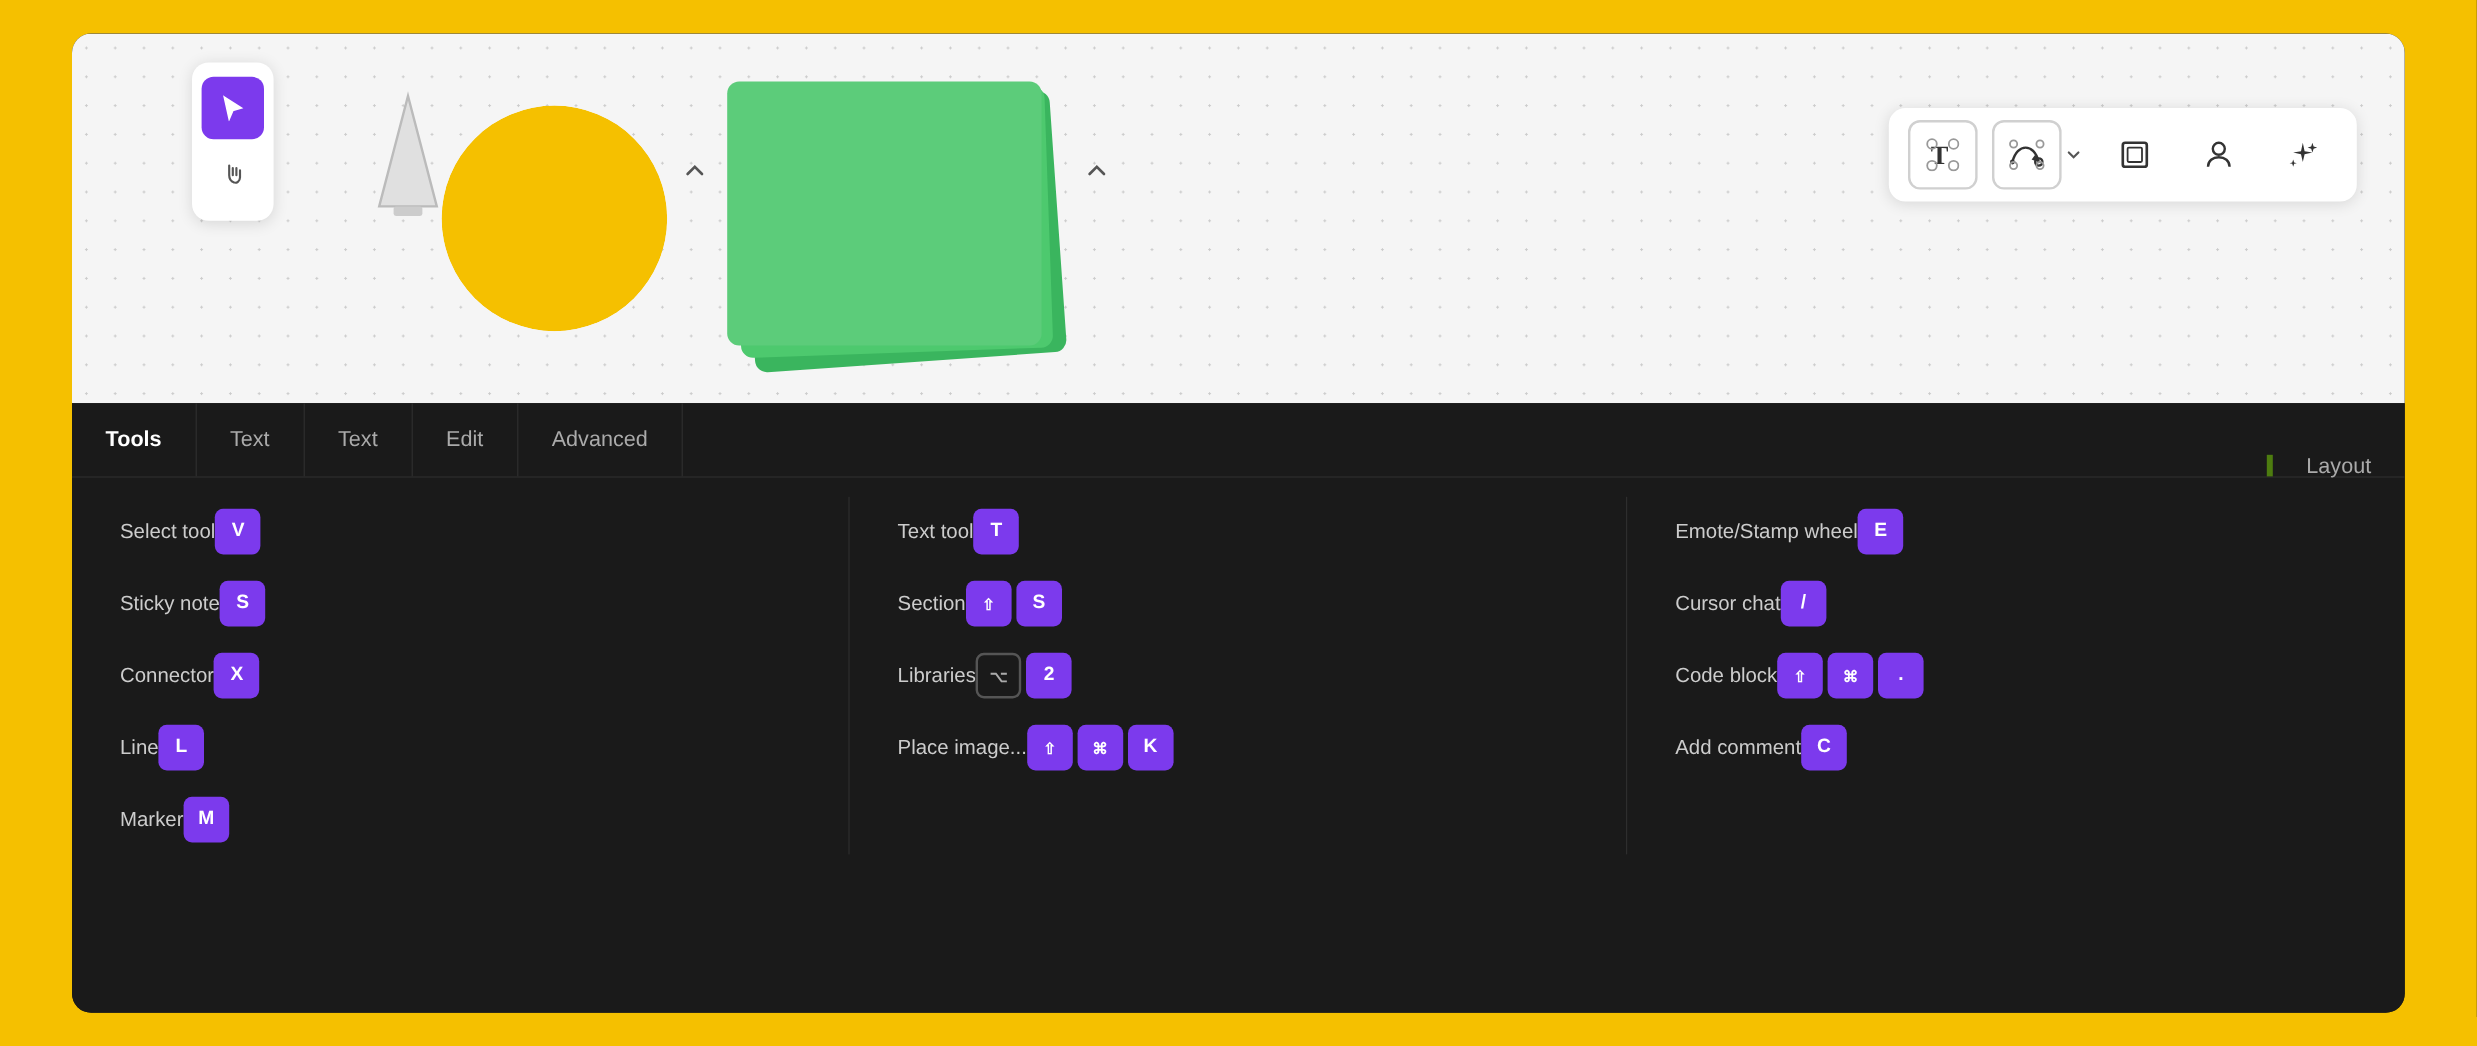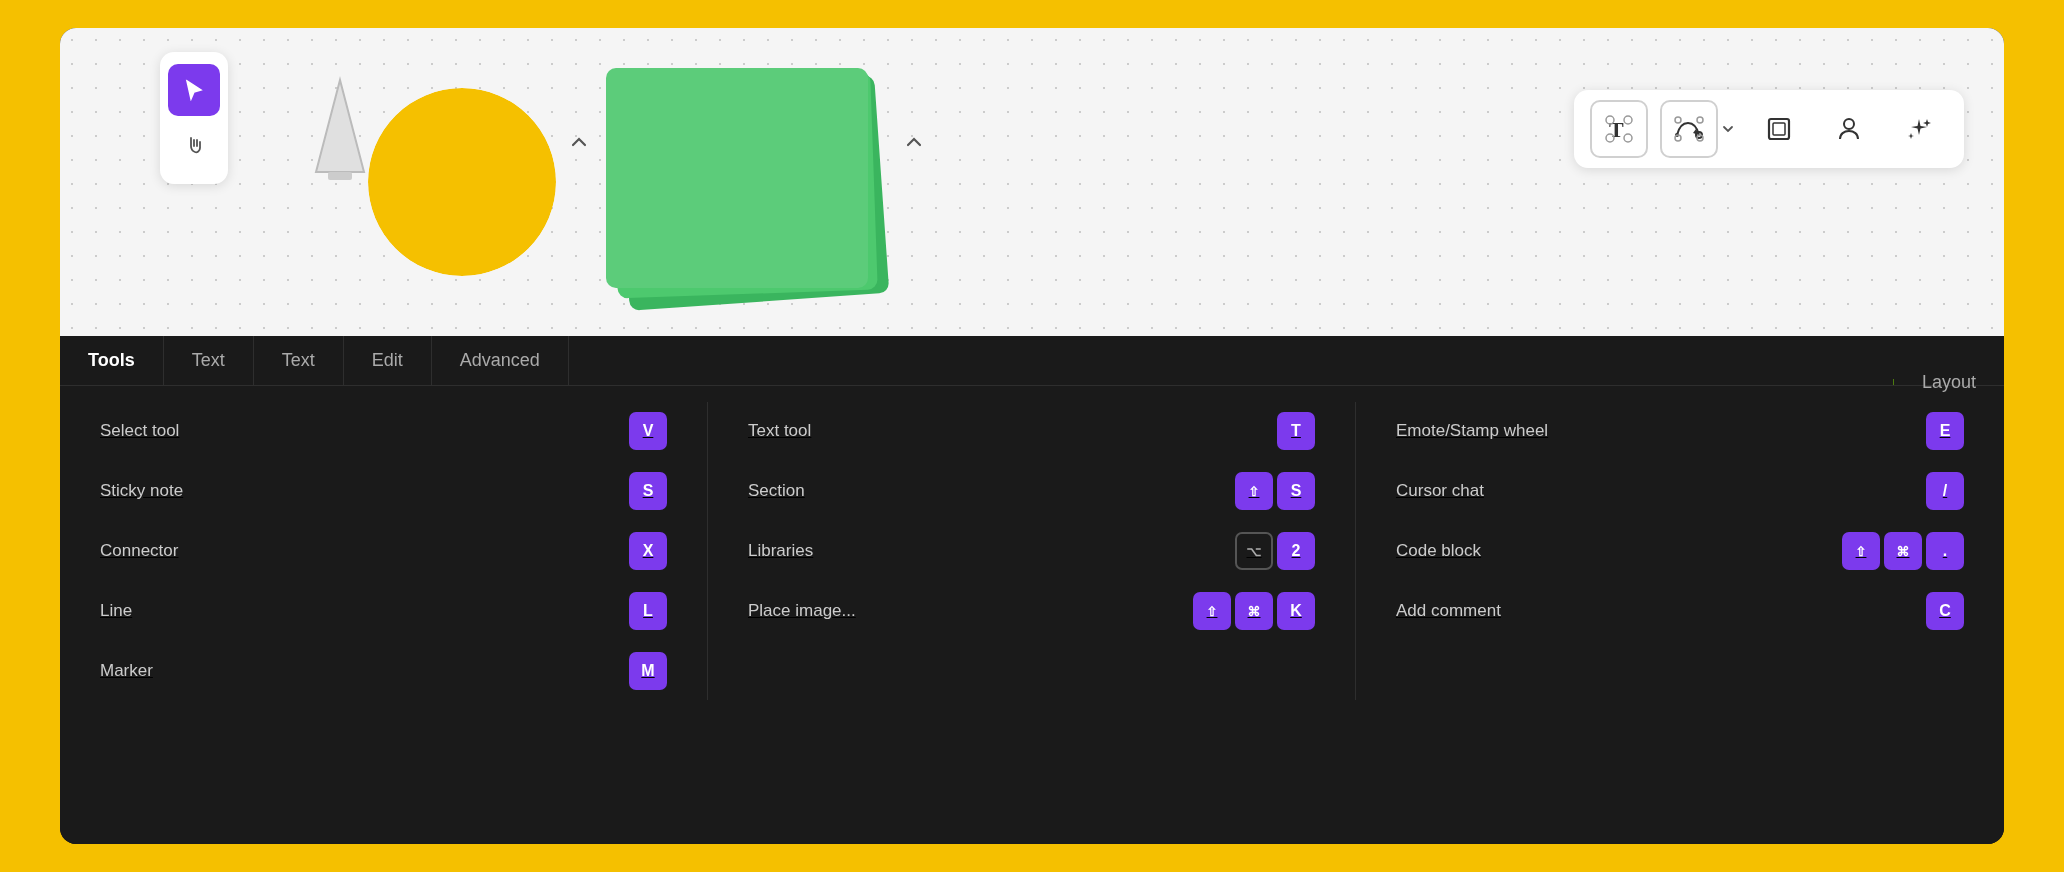--- a/index.html
+++ b/index.html
@@ -129,21 +129,21 @@
       bottom: 0;
       left: 0;
       right: 0;
       top: 308px;
     }
 
     
     .menu-bar {
       display: flex;
       align-items: stretch;
-      height: 50px;
+      height: 62px;
       border-bottom: 1px solid #2e2e2e;
     }
 
     .menu-item {
       display: flex;
       align-items: center;
       padding: 0 28px;
       color: #aaaaaa;
       font-size: 18px;
       cursor: pointer;
@@ -152,21 +152,21 @@
     }
 
     .menu-item.active {
       color: #ffffff;
       font-weight: 600;
       border-right: 1px solid #2e2e2e;
     }
 
     .menu-item.layout {
       margin-left: auto;
-      border-left: 1px solid #4d7c0f;
+      border-left: 5px solid #4d7c0f;
       border-right: none;
       margin-top: 43px;
     }
 
     
     .shortcuts-grid {
       display: grid;
       grid-template-columns: 1fr 1fr 1fr;
       gap: 0;
       padding: 16px 0;
@@ -180,23 +180,21 @@
       gap: 2px;
     }
 
     .shortcut-col:last-child {
       border-right: none;
     }
 
     .shortcut-row {
       display: flex;
       align-items: center;
-      justify-content: space-between;
       padding: 10px 0;
-      text-decoration: underline;
     }
 
     .shortcut-label {
       color: #cccccc;
       font-size: 17px;
       font-weight: 400;
     }
 
     .key-group {
       display: flex;

